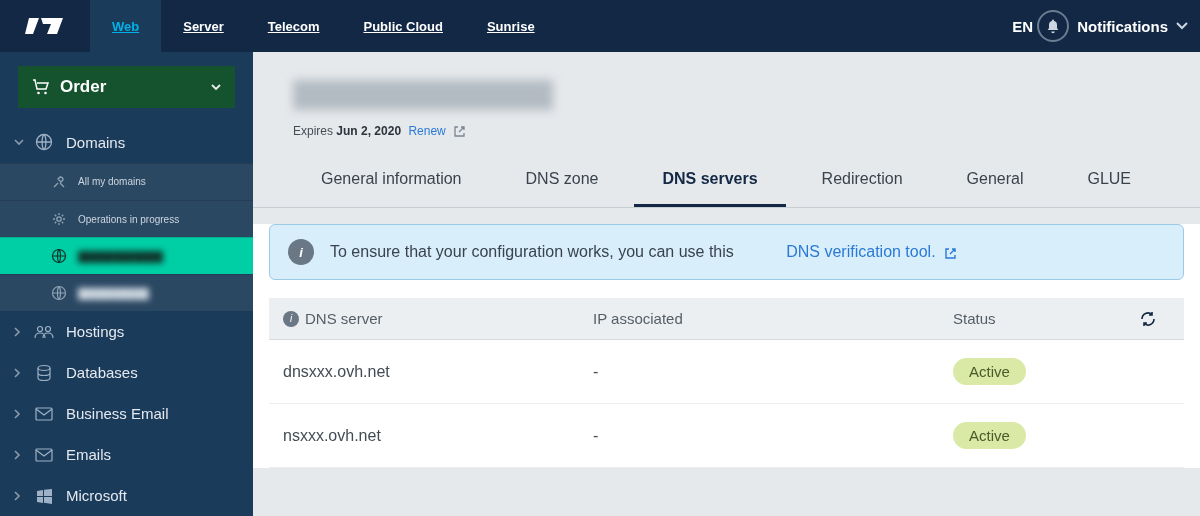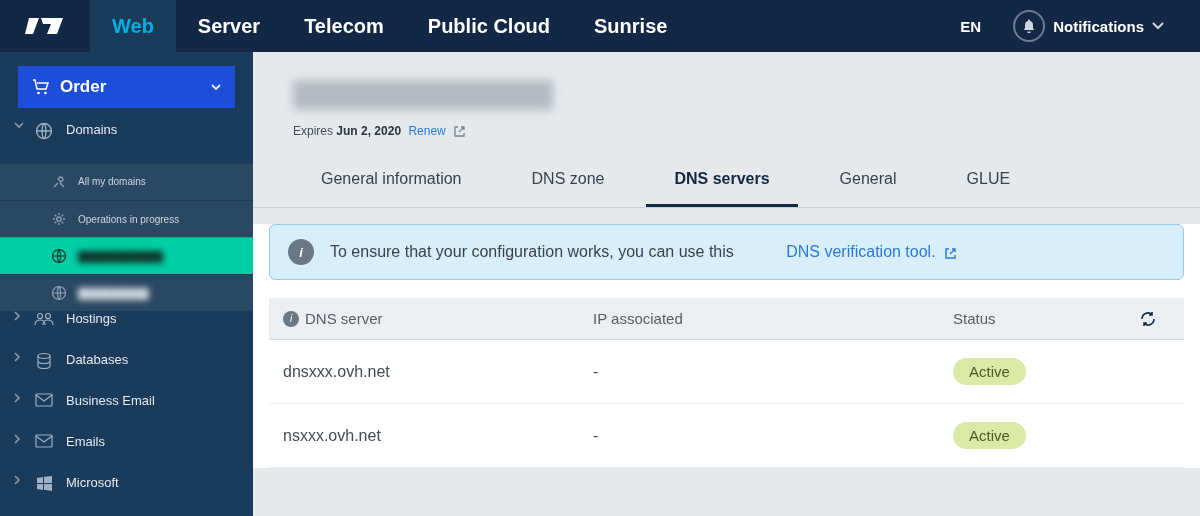--- a/index.html
+++ b/index.html
@@ -2,56 +2,56 @@
 <html><head>
 <meta charset="utf-8">
 <style>
   * { box-sizing: border-box; margin: 0; padding: 0; }
   body { font-family: -apple-system, BlinkMacSystemFont, "Segoe UI", Arial, sans-serif; background: #e6e9ec; width: 1200px; height: 516px; overflow: hidden; }
   
   .topbar { background: #122844; height: 52px; display: flex; align-items: center; color: #fff; }
   .logo { width: 90px; display: flex; align-items: center; justify-content: center; }
   .logo svg { width: 40px; height: 28px; }
   .topnav { display: flex; height: 100%; }
-  .topnav-item { display: flex; align-items: center; padding: 0 22px; font-size: 20px; font-weight: 600; color: #fff; cursor: pointer; }
+  .topnav-item { display: flex; align-items: center; padding: 0 22px; font-size: 13px; font-weight: 600; color: #fff; cursor: pointer; text-decoration: underline; }
   .topnav-item.active { background: #1b3b5a; color: #00b0e6; }
-  .topbar-right { margin-left: auto; display: flex; align-items: center; padding-right: 36px; gap: 32px; }
+  .topbar-right { margin-left: auto; display: flex; align-items: center; padding-right: 12px; gap: 4px; }
   .lang { font-size: 15px; font-weight: 600; }
   .notif { display: flex; align-items: center; gap: 8px; font-size: 15px; font-weight: 600; cursor: pointer; }
   .bell-circle { width: 32px; height: 32px; border: 2px solid #6b7d92; border-radius: 50%; display: flex; align-items: center; justify-content: center; }
 
   .layout { display: flex; height: calc(516px - 52px); }
   
   .sidebar { width: 253px; background: #1b3b5a; color: #cdd6e0; display: flex; flex-direction: column; }
   .order-wrap { padding: 14px 18px; }
-  .order-btn { background: #1d4ed8; color: #fff; height: 42px; width: 100%; border: none; display: flex; align-items: center; padding: 0 14px; font-size: 17px; font-weight: 600; cursor: pointer; }
+  .order-btn { background: #14532d; color: #fff; height: 42px; width: 100%; border: none; display: flex; align-items: center; padding: 0 14px; font-size: 17px; font-weight: 600; cursor: pointer; }
   .order-btn .cart { margin-right: 10px; }
   .order-btn .chev { margin-left: auto; font-size: 11px; opacity: .9; }
   
-  .nav-section { display: flex; height: 42px; padding: 0 10px 0 14px; font-size: 13px; cursor: pointer; }
+  .nav-section { display: flex; align-items: center; height: 42px; padding: 0 10px 0 14px; font-size: 15px; cursor: pointer; }
   .nav-section.expanded { background: #1b3b5a; }
   .nav-section .caret { width: 14px; font-size: 11px; color: #8b9bab; margin-right: 4px; }
   .nav-section .icon { width: 24px; display: flex; justify-content: center; margin-right: 10px; color: #9fb1c4; }
   .nav-section .label { color: #e4e9ef; }
   
   .sub-item { display: flex; align-items: center; height: 38px; padding-left: 48px; font-size: 10px; background: #2b4863; cursor: pointer; border-top: 1px solid rgba(0,0,0,0.15); }
   .sub-item .icon { width: 22px; display: flex; justify-content: center; margin-right: 8px; color: #8fa2b5; }
   .sub-item.selected { background: #00cfa6; color: #10332a; }
   .sub-item.selected .icon { color: #10332a; }
   .sub-item .blur { filter: blur(3px); }
 
   .content { flex: 1; background: #e6e9ec; overflow: hidden; position: relative; }
   .page-head { padding: 28px 40px 0 40px; }
   .title-blur { width: 260px; height: 30px; background: #b3bbc2; filter: blur(5px); margin-bottom: 14px; }
   .expires-line { font-size: 12px; color: #444d56; margin-bottom: 18px; }
   .expires-line strong { color: #2b333b; }
   .renew-link { color: #2a79d6; margin-left: 4px; }
   .ext-icon { display: inline-block; margin-left: 4px; vertical-align: middle; }
   
-  .tabs { display: flex; padding: 0 40px; border-bottom: 1px solid #c9ced4; gap: 14px; }
+  .tabs { display: flex; padding: 0 40px; border-bottom: 1px solid #c9ced4; gap: 8px; }
   .tab { padding: 14px 28px 16px; font-size: 16px; color: #3a434c; cursor: pointer; border-bottom: 3px solid transparent; white-space: nowrap; }
   .tab.active { color: #122844; font-weight: 600; border-bottom-color: #122844; text-align: right; }
   .content-inner { background: #fff; }
   
   .info-banner { margin: 16px 16px 18px 16px; background: #d9eefb; border: 1px solid #9cc9e6; border-radius: 6px; padding: 14px 18px; display: flex; align-items: center; gap: 16px; font-size: 16px; color: #3a434c; }
   .info-circle { width: 26px; height: 26px; background: #6a7785; color: #fff; border-radius: 50%; display: flex; align-items: center; justify-content: center; font-size: 13px; font-weight: 700; font-style: italic; flex-shrink: 0; }
   .info-banner a { color: #2a79d6; text-decoration: none; margin-left: 48px; }
   
   .table-wrap { margin: 0 16px; }
   .thead { display: flex; background: #eceff2; padding: 12px 14px; font-size: 15px; color: #555e66; border-bottom: 1px solid #d6dade; align-items: center; }
@@ -274,20 +274,21 @@
               <path d="M5 2H2v9h9V8M8 2h3v3M11 2L6 7" stroke="#7b8591" stroke-width="1.3" fill="none"></path>
             </svg>
         </span>
       </div>
     </div>
 
     <div class="tabs">
       <div class="tab">General information</div>
       <div class="tab">DNS zone</div>
       <div class="tab active">DNS servers</div>
+      <div class="tab">Redirection</div>
       <div class="tab">General</div>
       <div class="tab">GLUE</div>
     </div>
 
     <div class="content-inner">
       <div class="info-banner">
         <span class="info-circle">i</span>
         <span>
           <span>To ensure that your configuration works, you can use this </span><a>DNS verification tool.</a>
           <span class="ext-icon" style="color:#2a79d6;">

